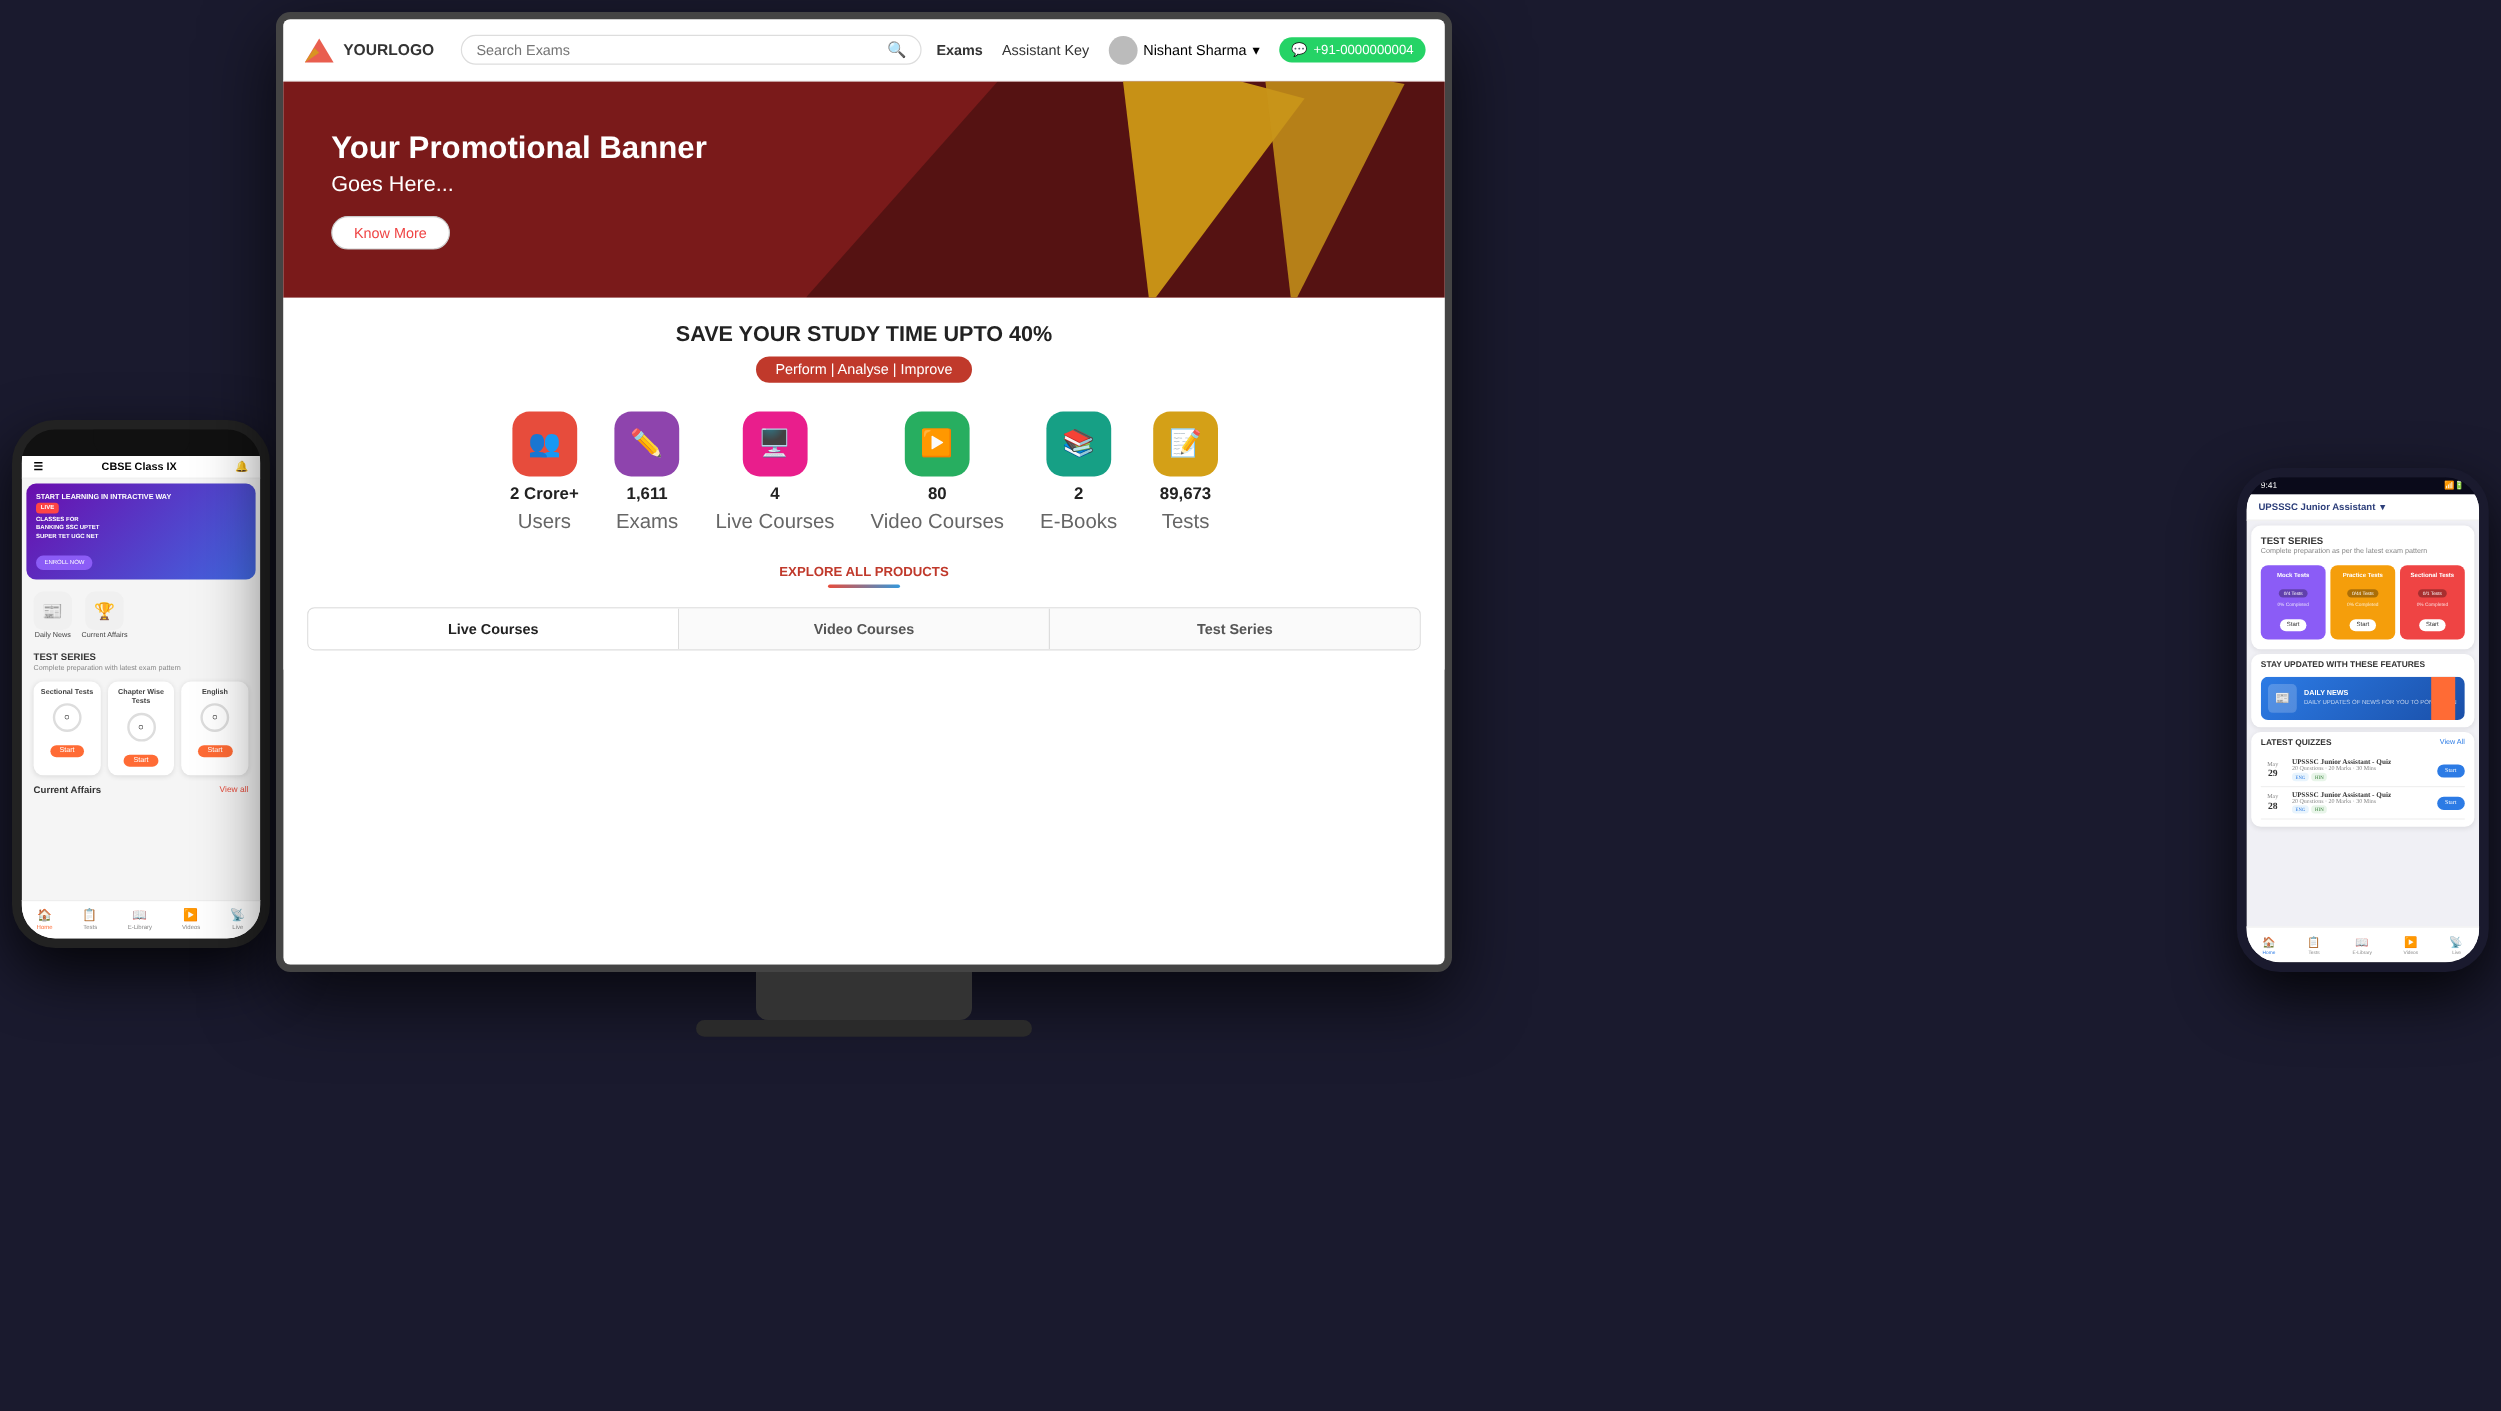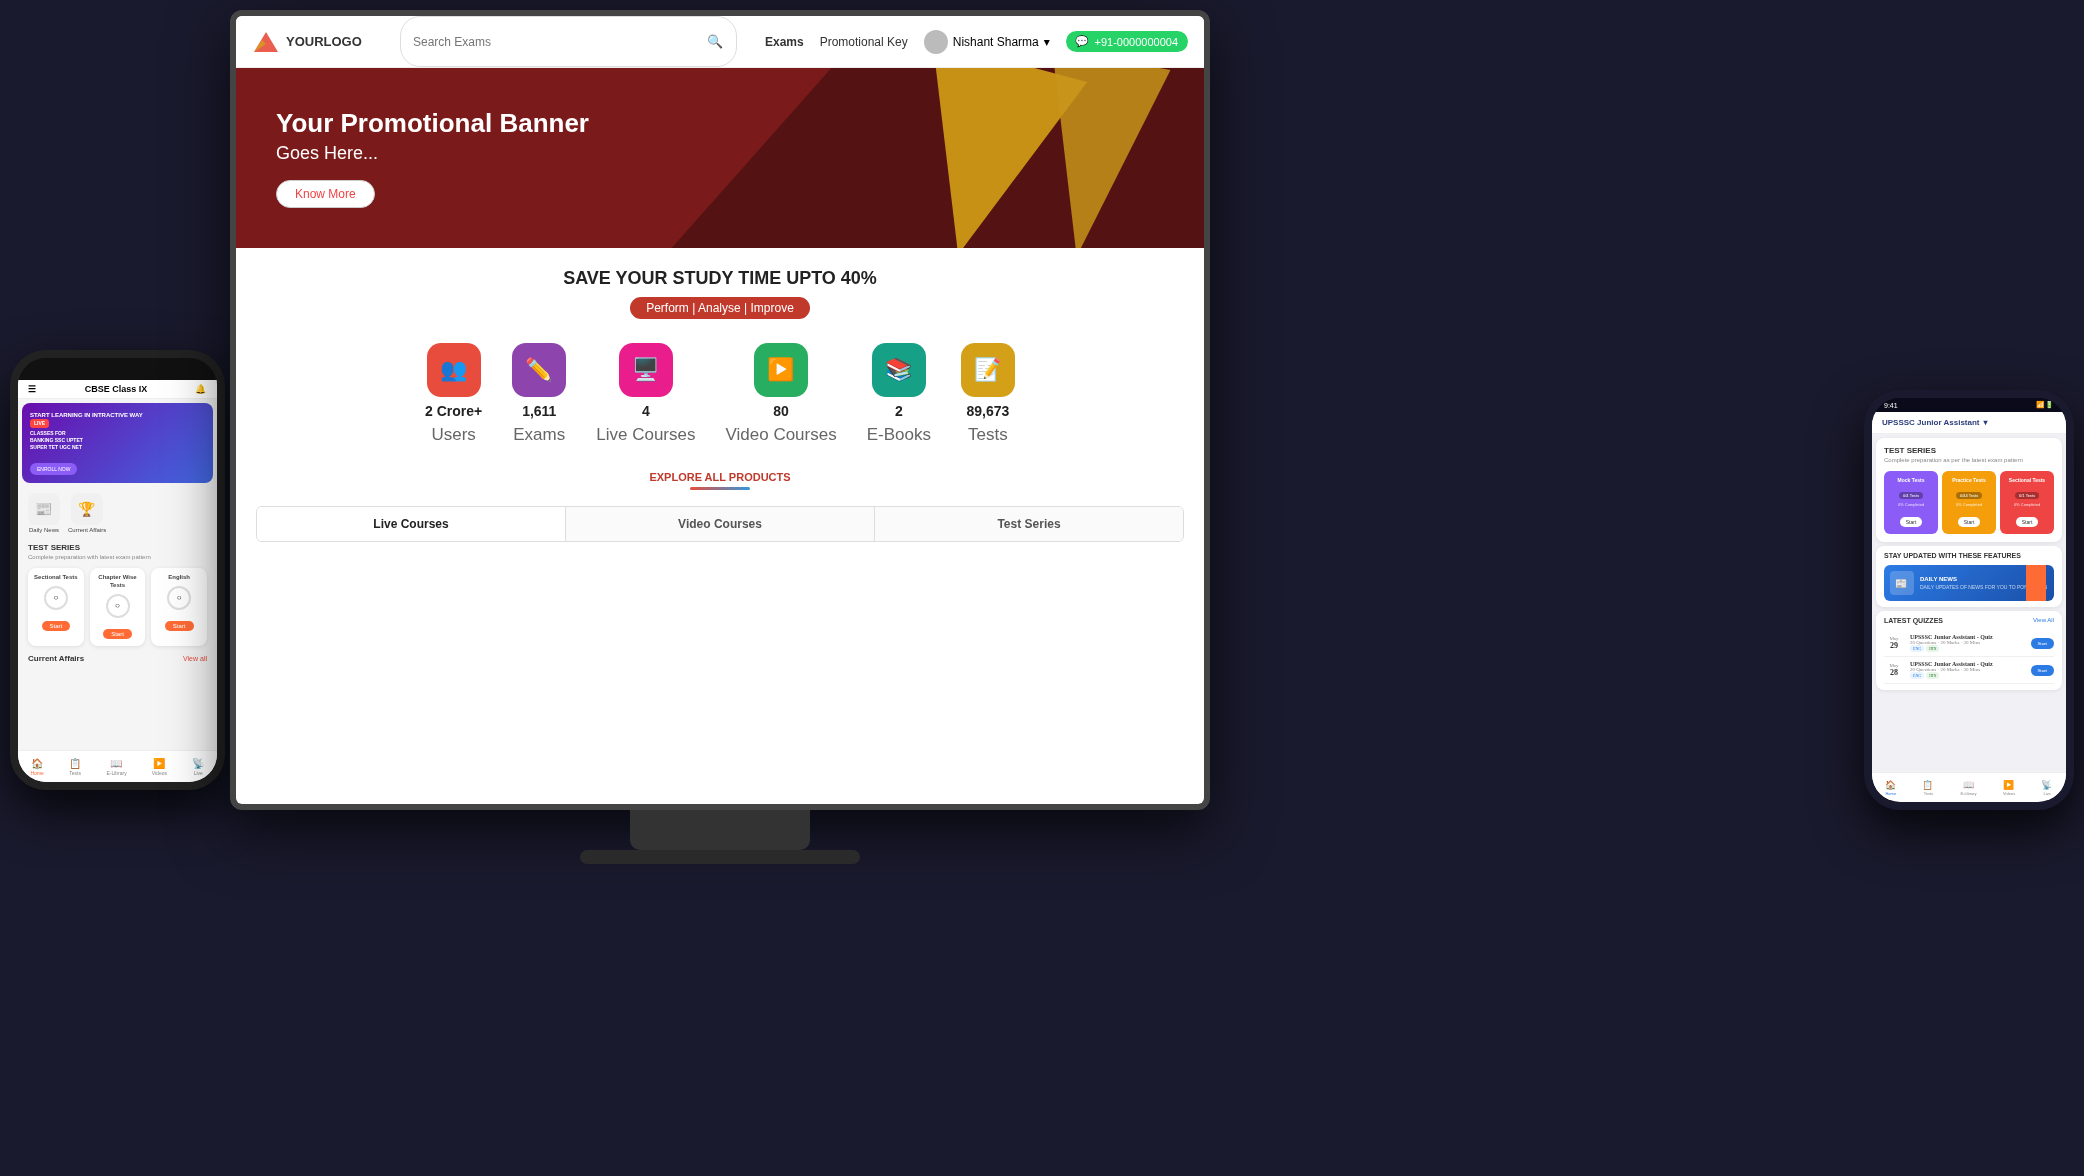--- a/index.html
+++ b/index.html
@@ -48,25 +48,26 @@
     .website {
       width: 100%;
       height: 100%;
       background: #fff;
       overflow: hidden;
     }
 
     
     .site-header {
       display: flex;
+      align-items: center;
       padding: 0 16px;
       height: 52px;
       background: #fff;
       border-bottom: 1px solid #eee;
-      gap: 28px;
+      gap: 12px;
     }
     .logo-area {
       display: flex;
       align-items: center;
       gap: 6px;
       min-width: 120px;
     }
     .logo-icon {
       width: 28px;
       height: 28px;
@@ -817,21 +818,21 @@
             <polygon points="2,24 10,12 14,16" fill="#d4a017" opacity="0.8"></polygon>
           </svg>
           <span class="logo-text">YOURLOGO</span>
         </div>
         <div class="search-bar">
           <input class="search-input" readonly="" placeholder="Search Exams" style="">
           <span class="search-icon-wrap">🔍</span>
         </div>
         <div class="header-nav">
           <span class="nav-exams">Exams</span>
-          <span class="nav-activation">Promotional Key</span>
+          <span class="nav-activation">Assistant Key</span>
           <div class="nav-user">
             <div class="user-avatar"></div>
             <span>Nishant Sharma</span>
             <span>▾</span>
           </div>
           <div class="nav-phone">
             <span>💬</span>
             <span>+91-0000000004</span>
           </div>
         </div>

